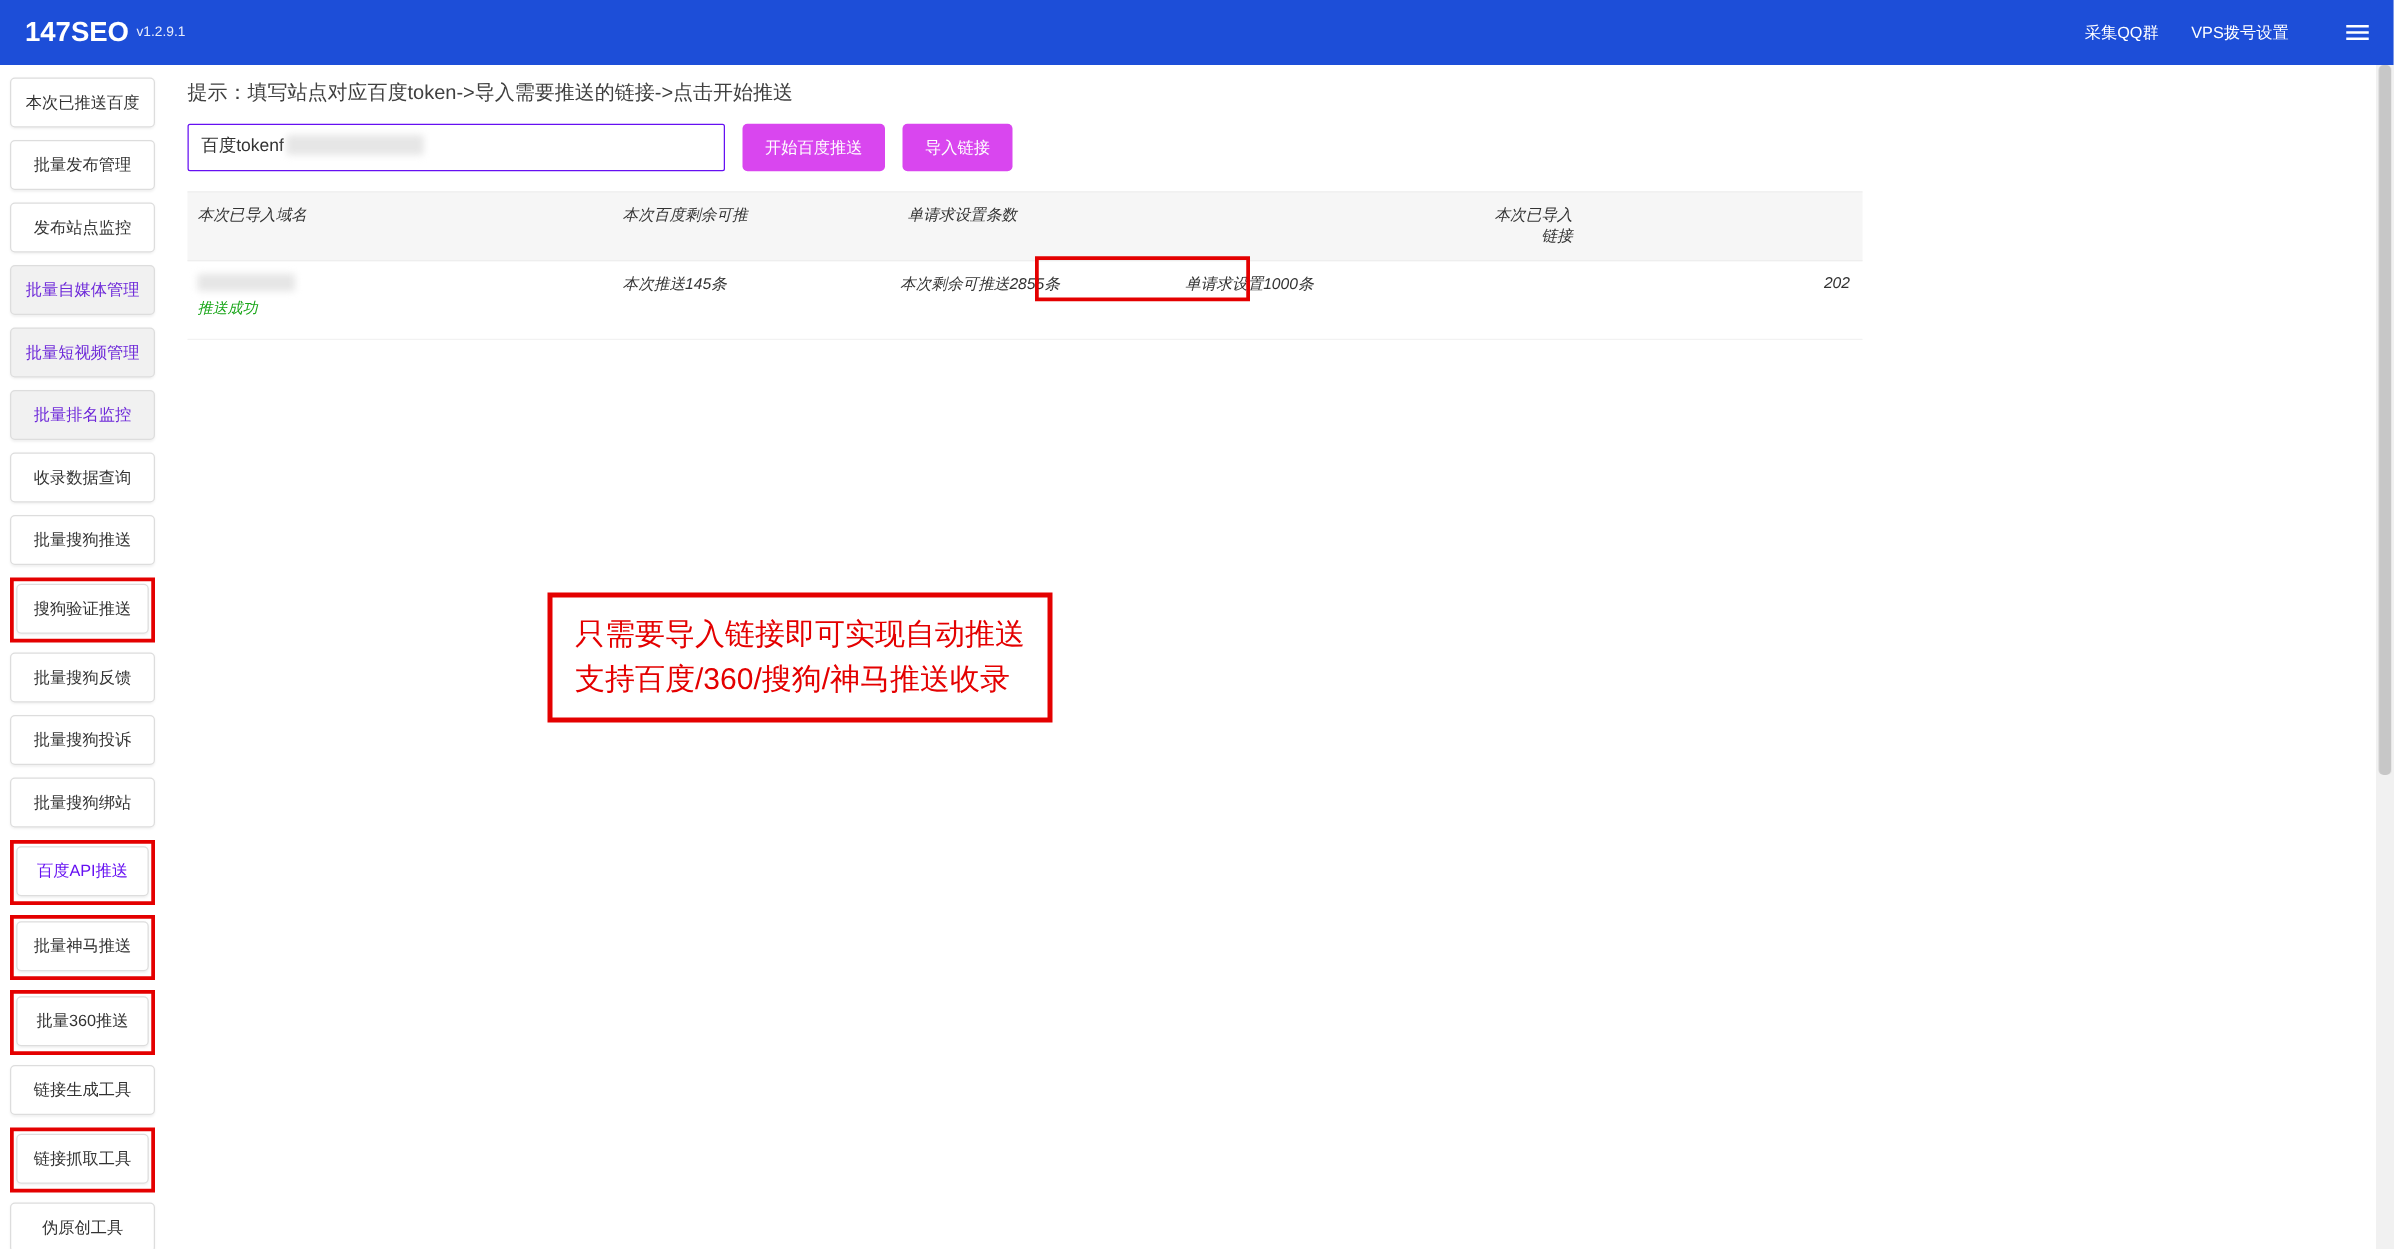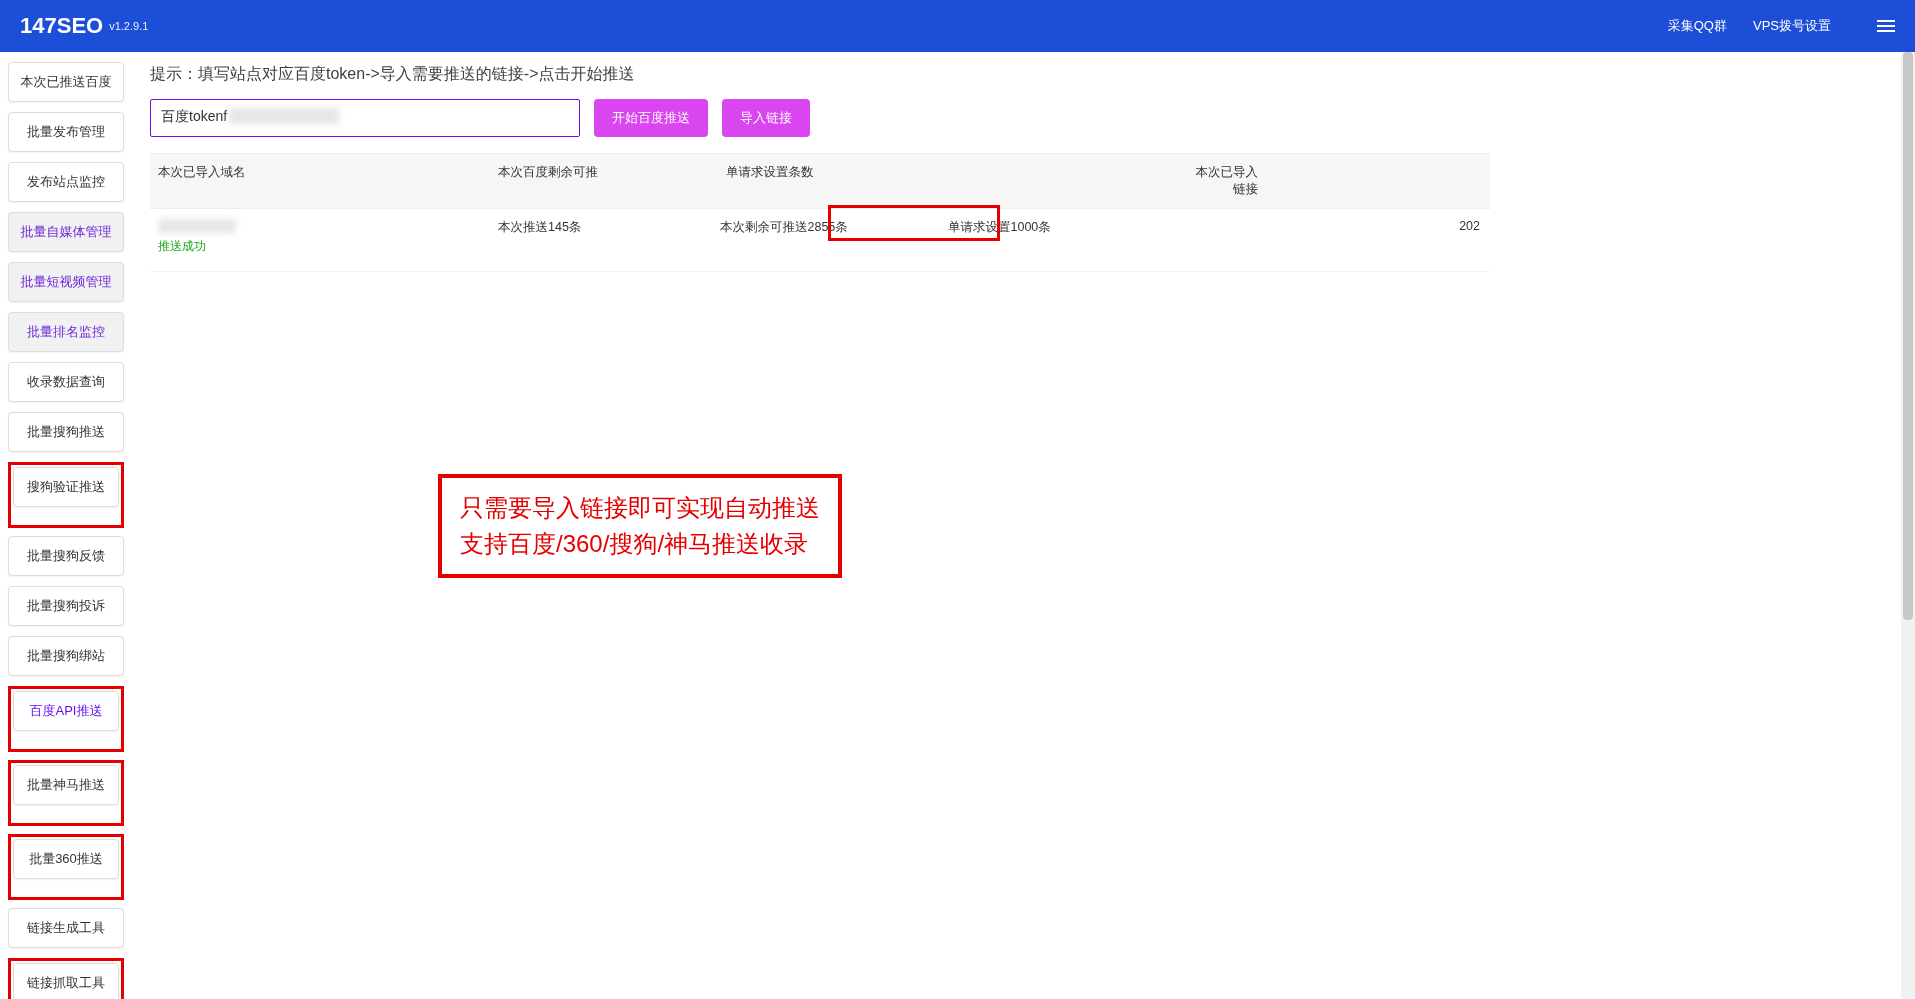--- a/index.html
+++ b/index.html
@@ -44,21 +44,21 @@
 .sidebar-item.disabled {
   background: #f1f1f1;
   color: #6d28d9;
 }
 .sidebar-item.active { color: #6610f2; }
 .sidebar-box-red {
   border: 3px solid #e40000;
   padding: 2px;
   margin-bottom: 8px;
 }
-.sidebar-box-red .sidebar-item { margin-bottom: 16px; }
+.sidebar-box-red .sidebar-item { margin-bottom: 2px; }
 
 .main {
   flex: 1;
   padding: 12px 0 0 18px;
   position: relative;
 }
 
 .hint { font-size: 16px; color: #404040; margin-bottom: 14px; }
 
 .input-row { display: flex; align-items: center; gap: 14px; margin-bottom: 16px; }
@@ -92,20 +92,21 @@
 .table { width: 1340px; }
 .thead {
   display: flex;
   background: #f6f6f6;
   border-top: 1px solid #eee;
   border-bottom: 1px solid #eee;
 }
 .th, .td {
   padding: 10px 8px;
   font-size: 12.5px;
+  font-style: italic;
 }
 .col1 { width: 340px; }
 .col2 { width: 222px; }
 .col3 { width: 228px; }
 .col4 { width: 458px; }
 .col5 { width: 90px; text-align: right; }
 
 .row-wrap { position: relative; }
 .trow {
   display: flex;

